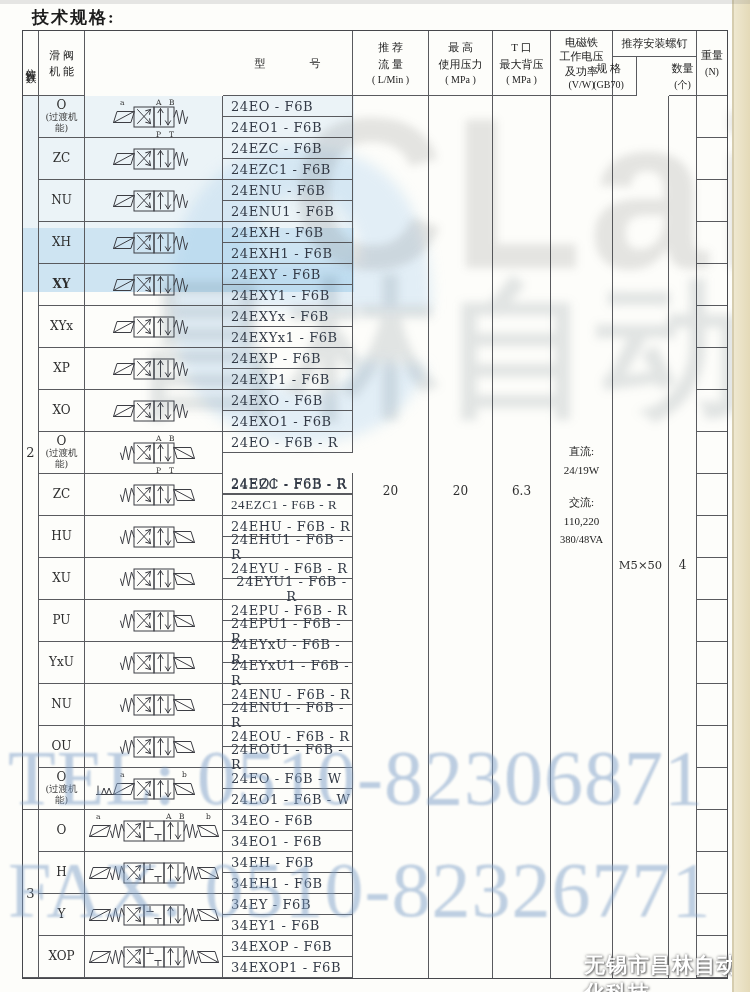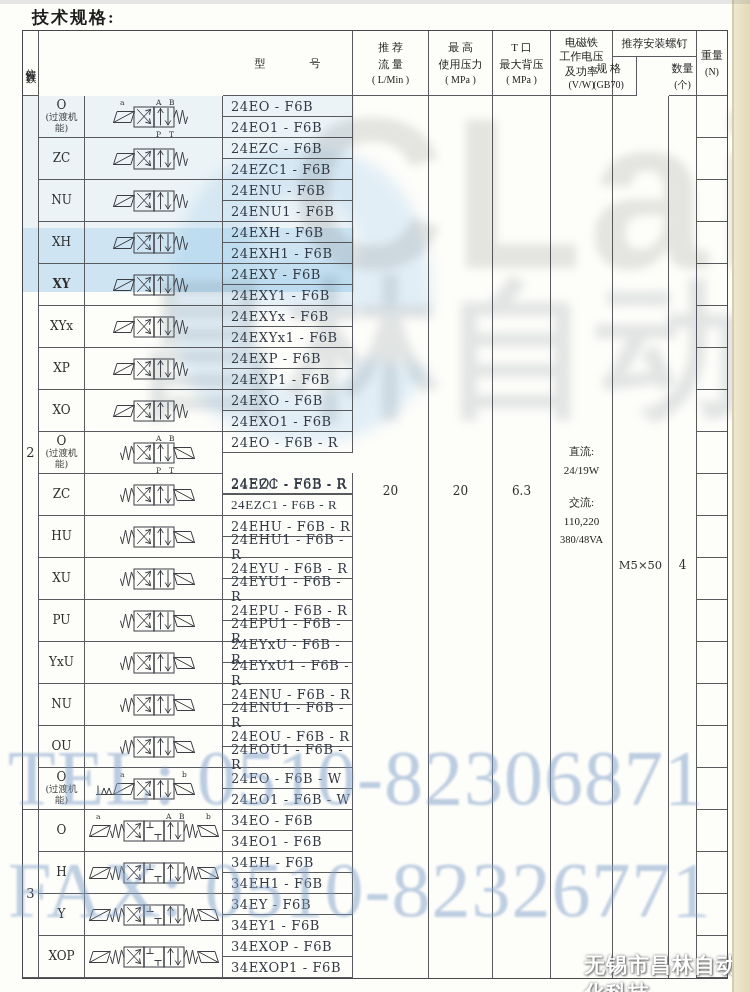--- a/index.html
+++ b/index.html
@@ -65,20 +65,24 @@
 
   <div id="wm-e" class="wm">e</div>
   <div id="tint-a" class="tint"></div>
   <div id="tint-b" class="tint"></div>
 
   <div id="title">技术规格:</div>
 
   <div id="table">
 
     <div class="cell br bb vtext" style="left:0;top:0;width:16px;height:65px;">位置数</div>
+    <div class="cell br bb hdr" style="left:16px;top:0;width:46px;height:65px;">
+      <span>滑 阀</span>
+      <span>机 能</span>
+    </div>
     <div class="cell br bb hdr" style="left:200px;top:0;width:130px;height:65px;white-space:pre;">
       <span>型　　　　号</span>
     </div>
     <div class="cell br bb hdr" style="left:330px;top:0;width:76px;height:65px;">
       <span>推 荐</span>
       <span>流 量</span>
       <span class="small">( L/Min )</span>
     </div>
     <div class="cell br bb hdr" style="left:406px;top:0;width:64px;height:65px;">
       <span>最 高</span>
@@ -441,21 +445,21 @@
               <path d="M-4.2,2.6 L0,0 L-4.2,-2.6" transform="translate(74.5,12.5) rotate(-90)"></path>
               <line x1="82" y1="12.5" x2="82" y2="29"></line>
               <path d="M-4.2,2.6 L0,0 L-4.2,-2.6" transform="translate(82,29) rotate(90)"></path>
               <polyline points="48,21 45.5,14 42.5,28 39.5,14 36.5,28 34.5,21"></polyline>
               <polygon points="88,15.5 105,15.5 108.5,26.5 91.5,26.5"></polygon>
               <line x1="108.5" y1="26.5" x2="88" y2="15.5"></line>
             </g>
           </svg>
         </div>
         <div class="cell br bb model-cell" style="left: 200px; top: 527px; width: 130px; height: 21px;">24EYU - F6B - R</div>
-        <div class="cell br bb model-cell" style="left: 200px; top: 548px; width: 130px; height: 21px;">24EYU1 - F6B - R</div>
+        <div class="cell br bb model-cell" style="left: 200px; top: 548px; width: 130px; height: 21px; text-align: center;">24EYU1 - F6B - R</div>
         <div class="cell bb wt-cell" style="left: 674px; top: 527px; width: 30px; height: 42px;"></div>
         <div class="cell br bb fn-cell" style="left: 16px; top: 569px; width: 46px; height: 42px;">
           <span class="fn-main">PU</span>
         </div>
         <div class="cell br bb sym-cell" style="left: 62px; top: 569px; width: 138px; height: 42px;">
           <svg class="sym" width="136" height="42" viewBox="0 0 136 42">
             <g stroke="#3d3e44" stroke-width="1" fill="none" stroke-linecap="round">
               <rect x="48" y="11" width="20" height="20"></rect>
               <rect x="68" y="11" width="20" height="20"></rect>
               <line x1="51.5" y1="27.5" x2="64.5" y2="13.5"></line>

